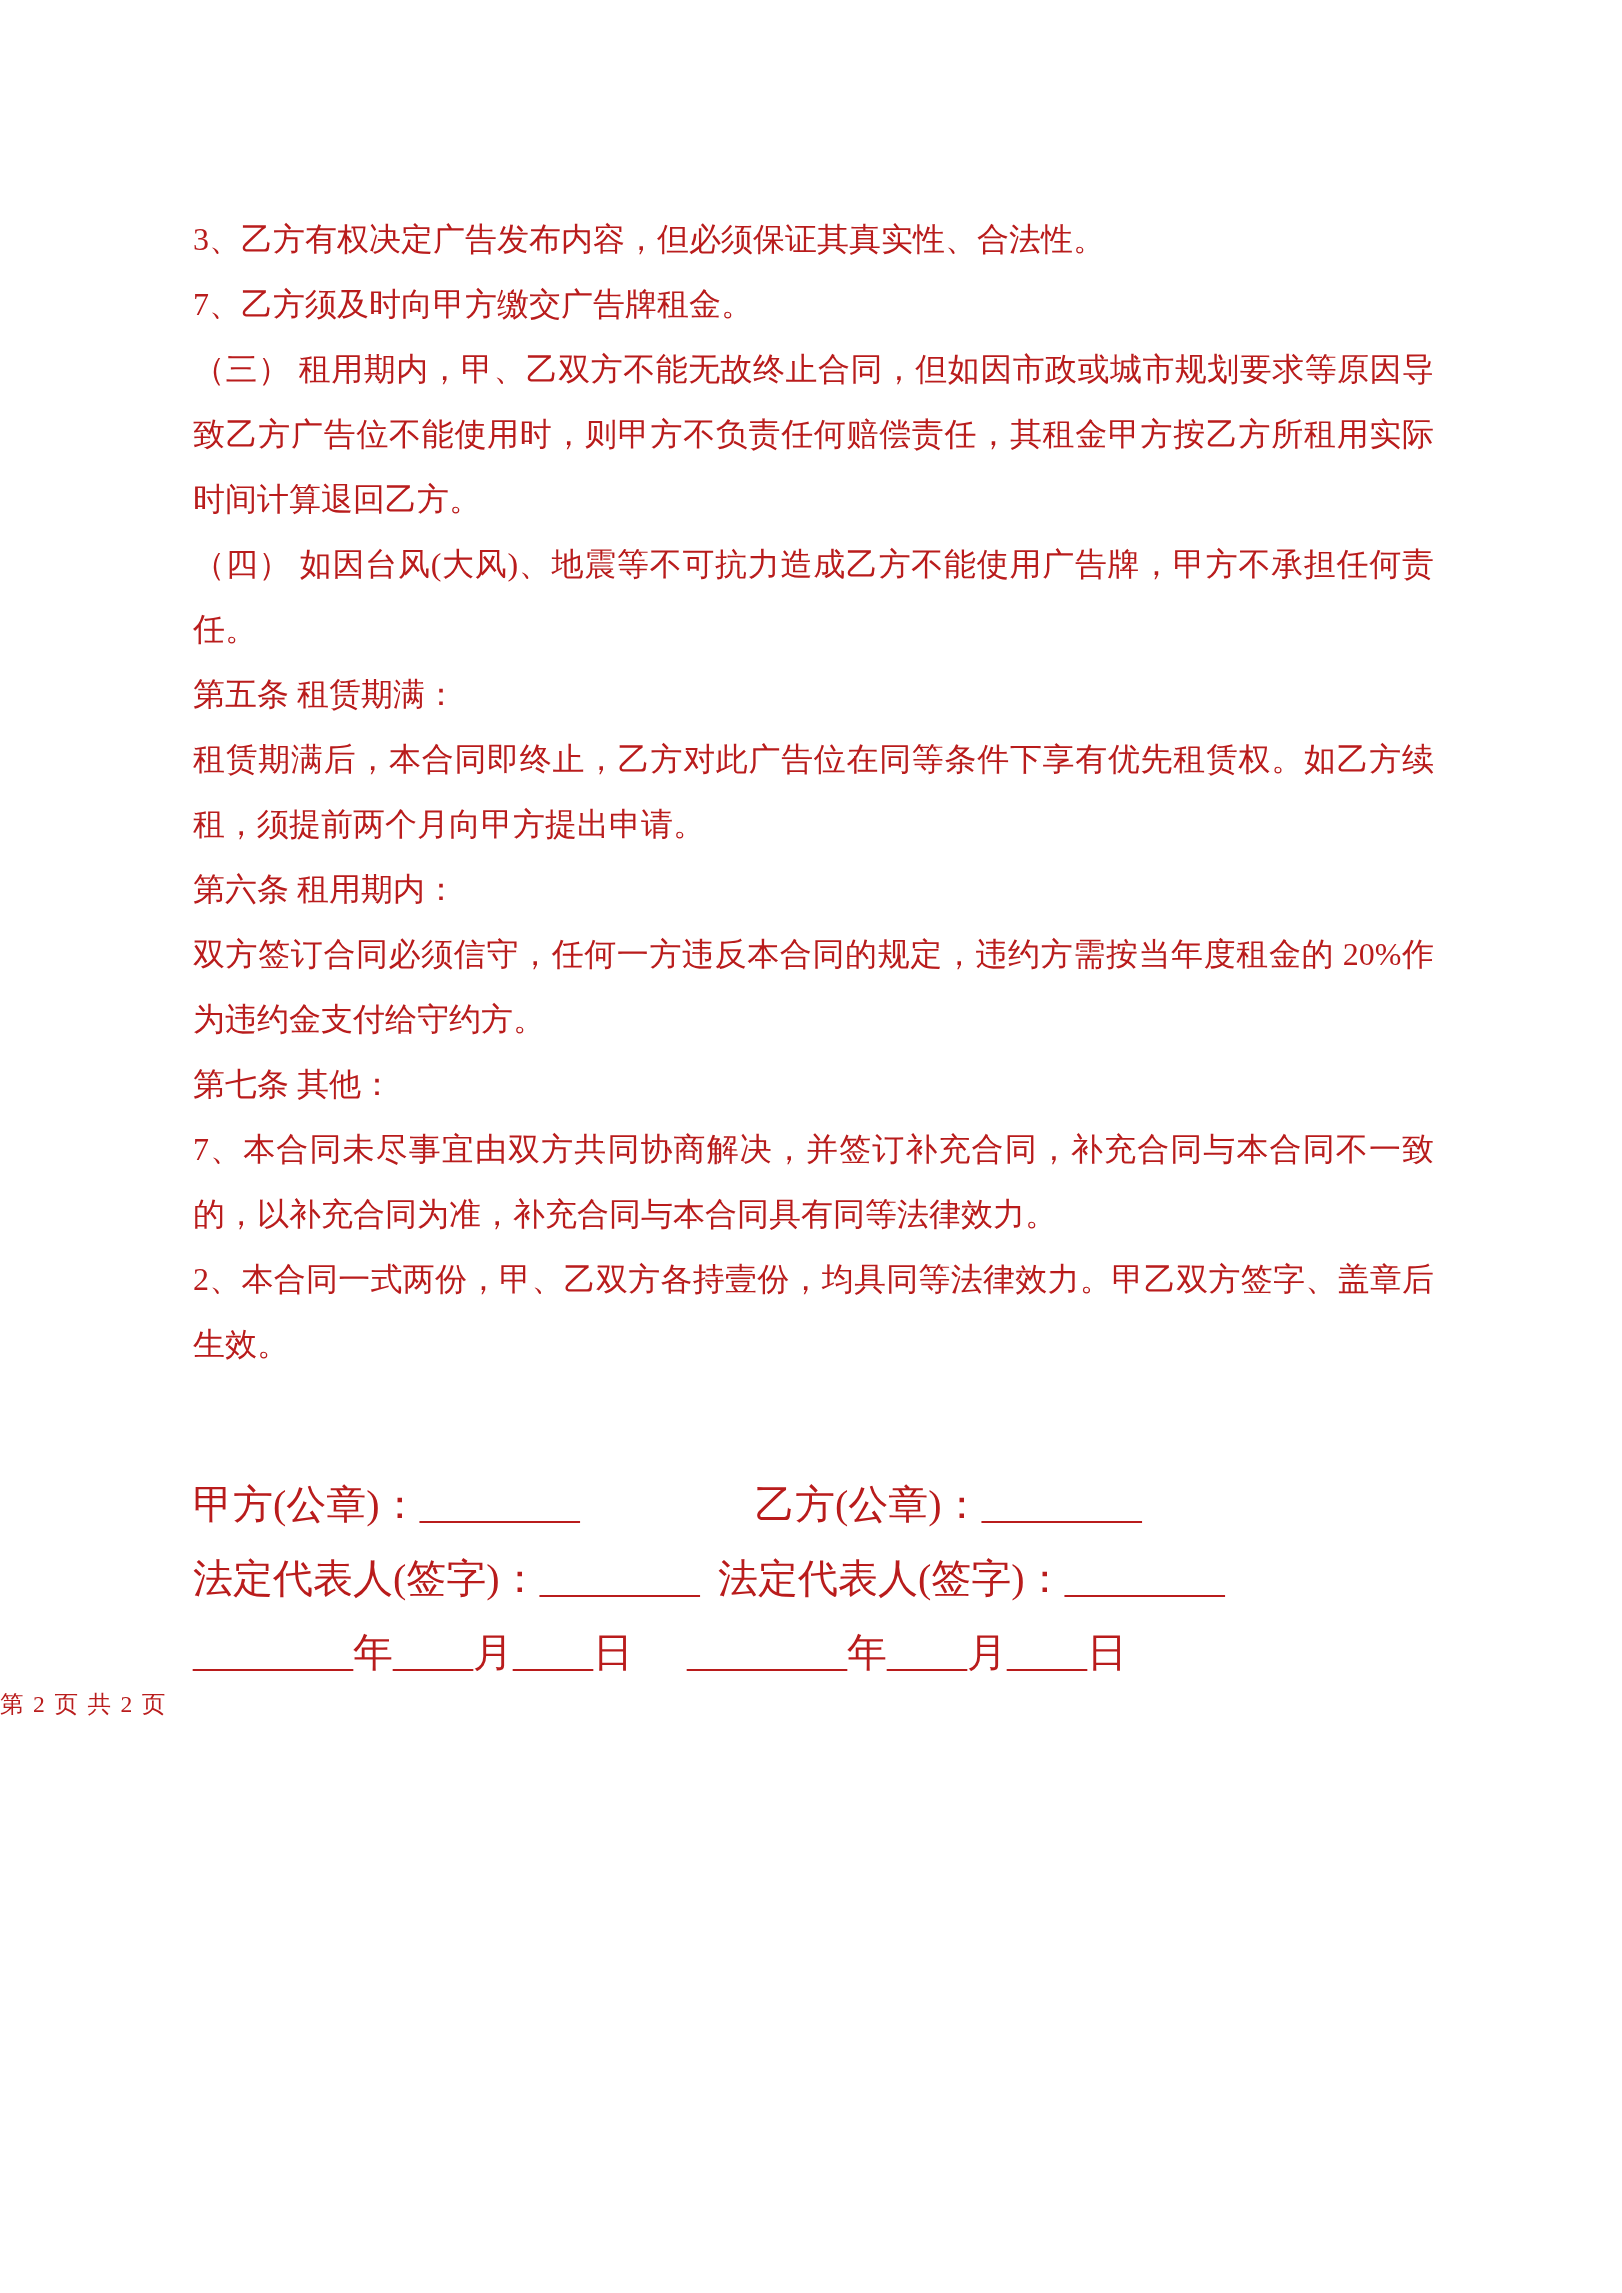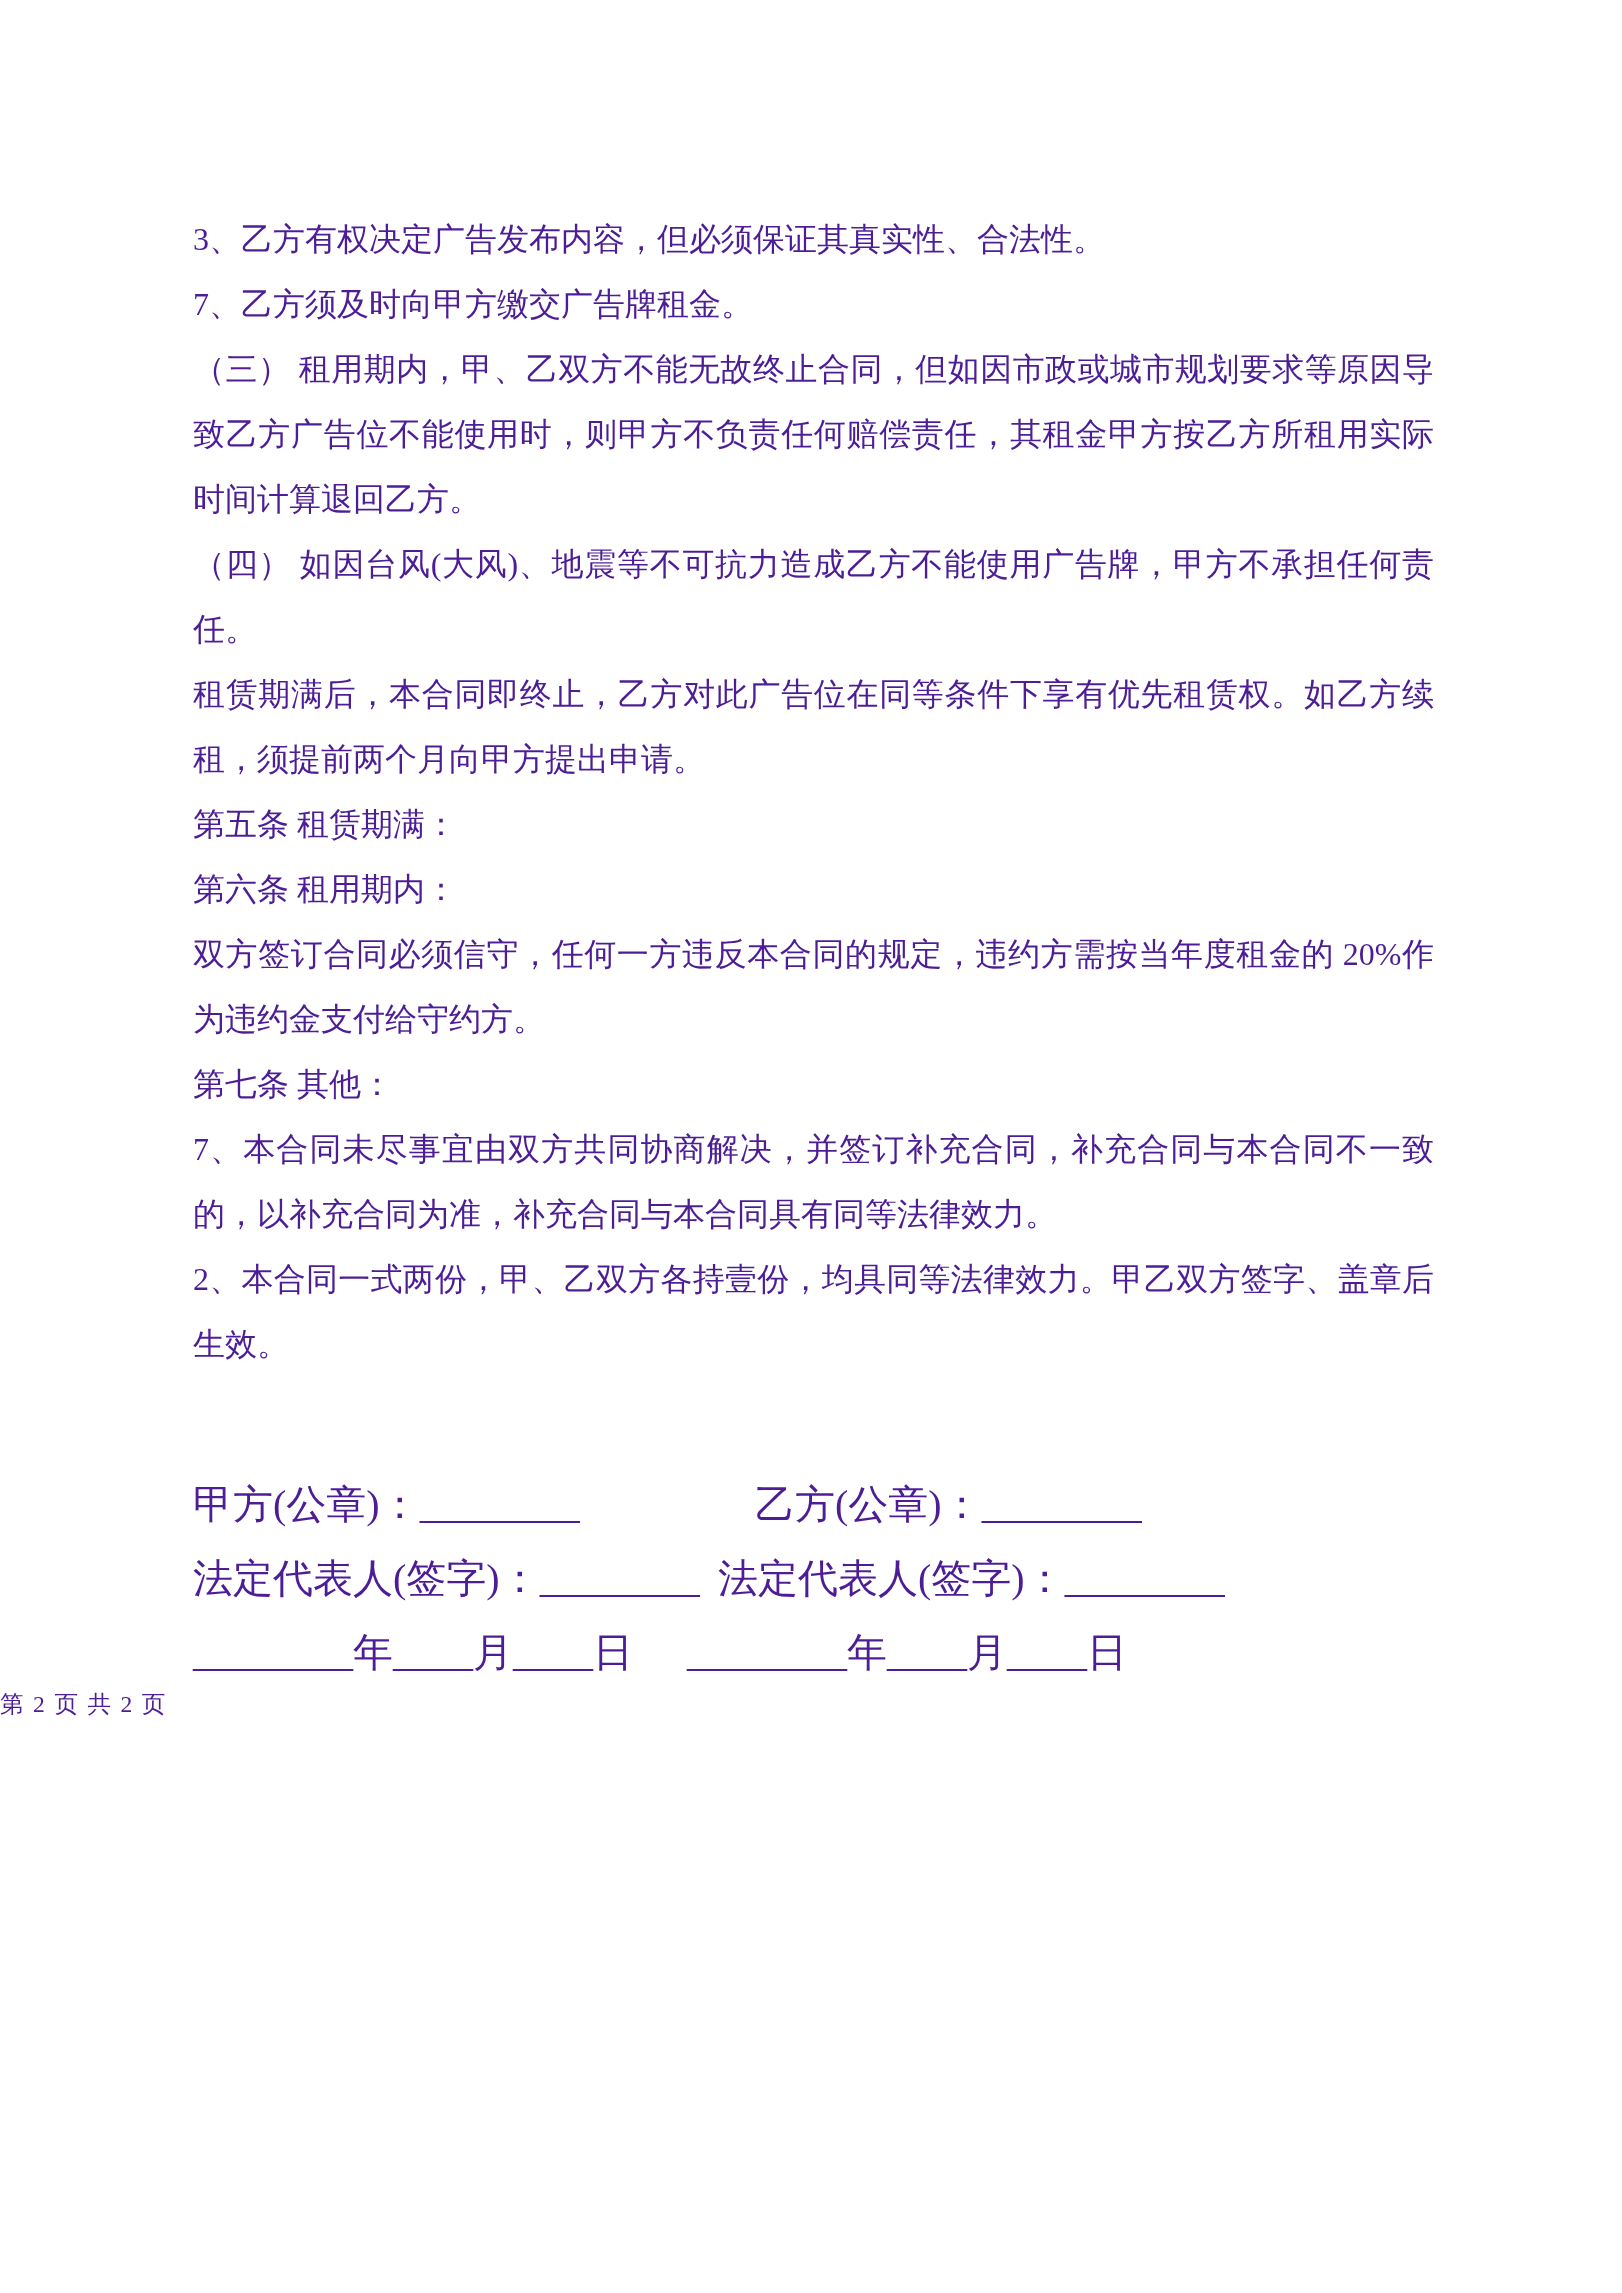--- a/index.html
+++ b/index.html
@@ -6,21 +6,21 @@
     margin: 0;
     padding: 0;
     background: #ffffff;
   }
   .page {
     position: relative;
     width: 1623px;
     height: 1770px;
     background: #ffffff;
     font-family: "Liberation Serif", "DejaVu Serif", serif;
-    color: #4c1d95;
+    color: #b91c1c;
     overflow: hidden;
   }
   .content {
     position: absolute;
     top: 207px;
     left: 193px;
     width: 1241px;
   }
   .doc-line {
     margin: 0;
@@ -68,22 +68,22 @@
 </head>
 <body>
 
 <div class="page">
 
   <div class="content">
     <p class="doc-line">3、乙方有权决定广告发布内容，但必须保证其真实性、合法性。</p>
     <p class="doc-line">7、乙方须及时向甲方缴交广告牌租金。</p>
     <p class="doc-line">（三） 租用期内，甲、乙双方不能无故终止合同，但如因市政或城市规划要求等原因导致乙方广告位不能使用时，则甲方不负责任何赔偿责任，其租金甲方按乙方所租用实际时间计算退回乙方。</p>
     <p class="doc-line">（四） 如因台风(大风)、地震等不可抗力造成乙方不能使用广告牌，甲方不承担任何责任。</p>
+    <p class="doc-line">第五条 租赁期满：</p>
     <p class="doc-line">租赁期满后，本合同即终止，乙方对此广告位在同等条件下享有优先租赁权。如乙方续租，须提前两个月向甲方提出申请。</p>
-    <p class="doc-line">第五条 租赁期满：</p>
     <p class="doc-line">第六条 租用期内：</p>
     <p class="doc-line">双方签订合同必须信守，任何一方违反本合同的规定，违约方需按当年度租金的 20%作为违约金支付给守约方。</p>
     <p class="doc-line">第七条 其他：</p>
     <p class="doc-line">7、本合同未尽事宜由双方共同协商解决，并签订补充合同，补充合同与本合同不一致的，以补充合同为准，补充合同与本合同具有同等法律效力。</p>
     <p class="doc-line">2、本合同一式两份，甲、乙双方各持壹份，均具同等法律效力。甲乙双方签字、盖章后生效。</p>
   </div>
 
   <div class="signatures">
     <div class="sig-row row-seal">
       <span class="sig-left">甲方(公章)：________</span>

